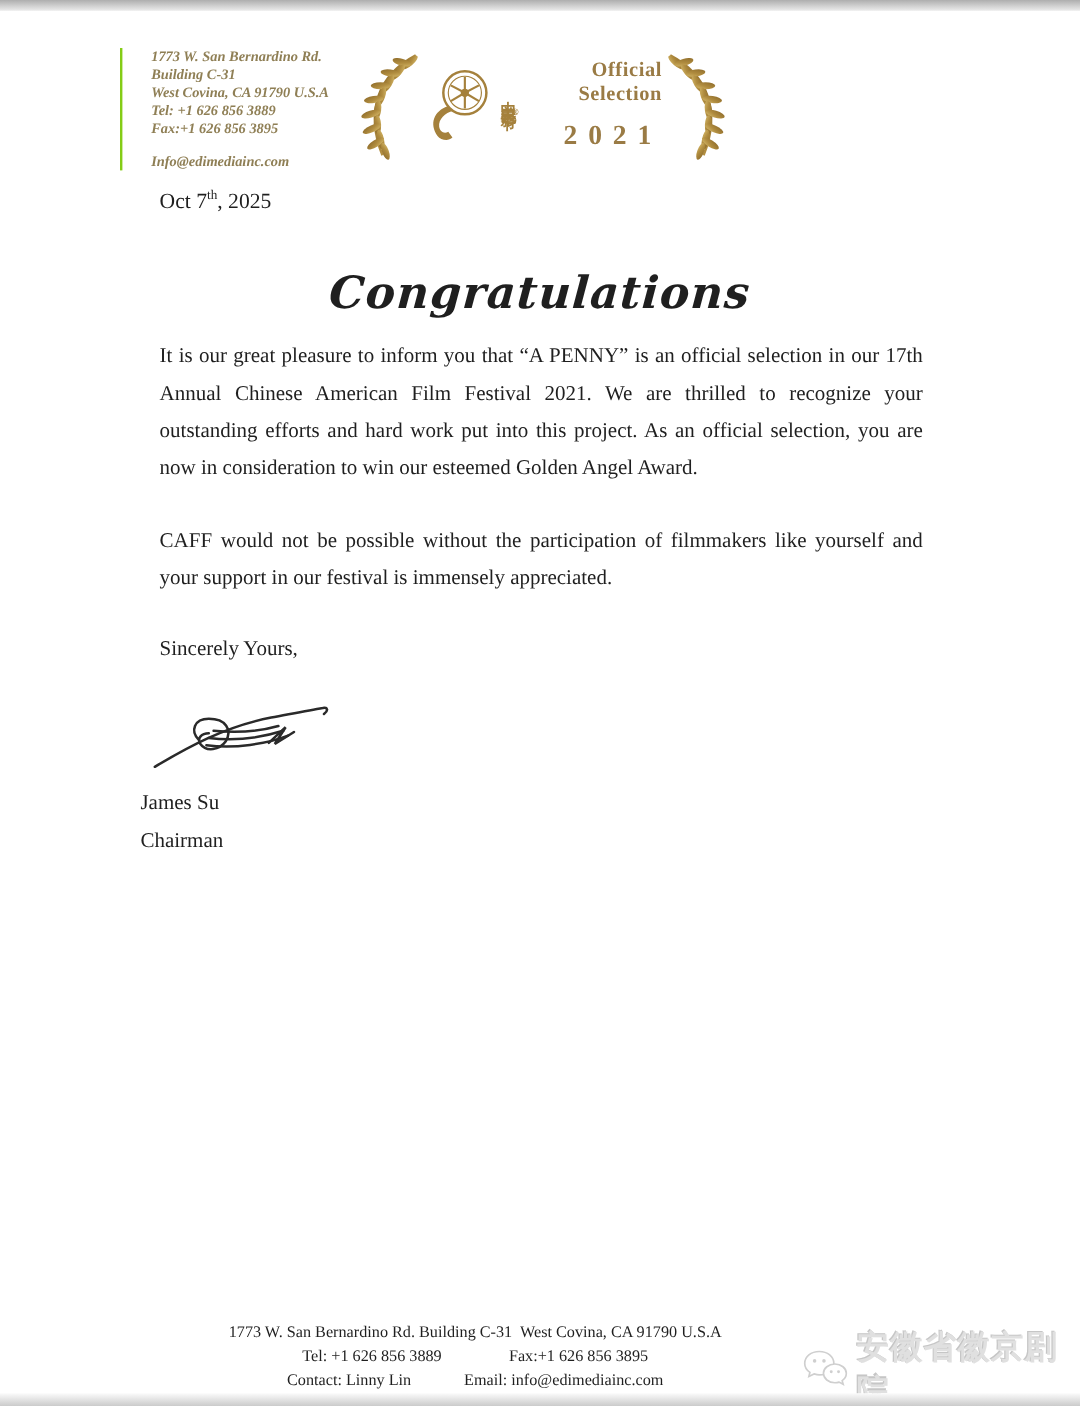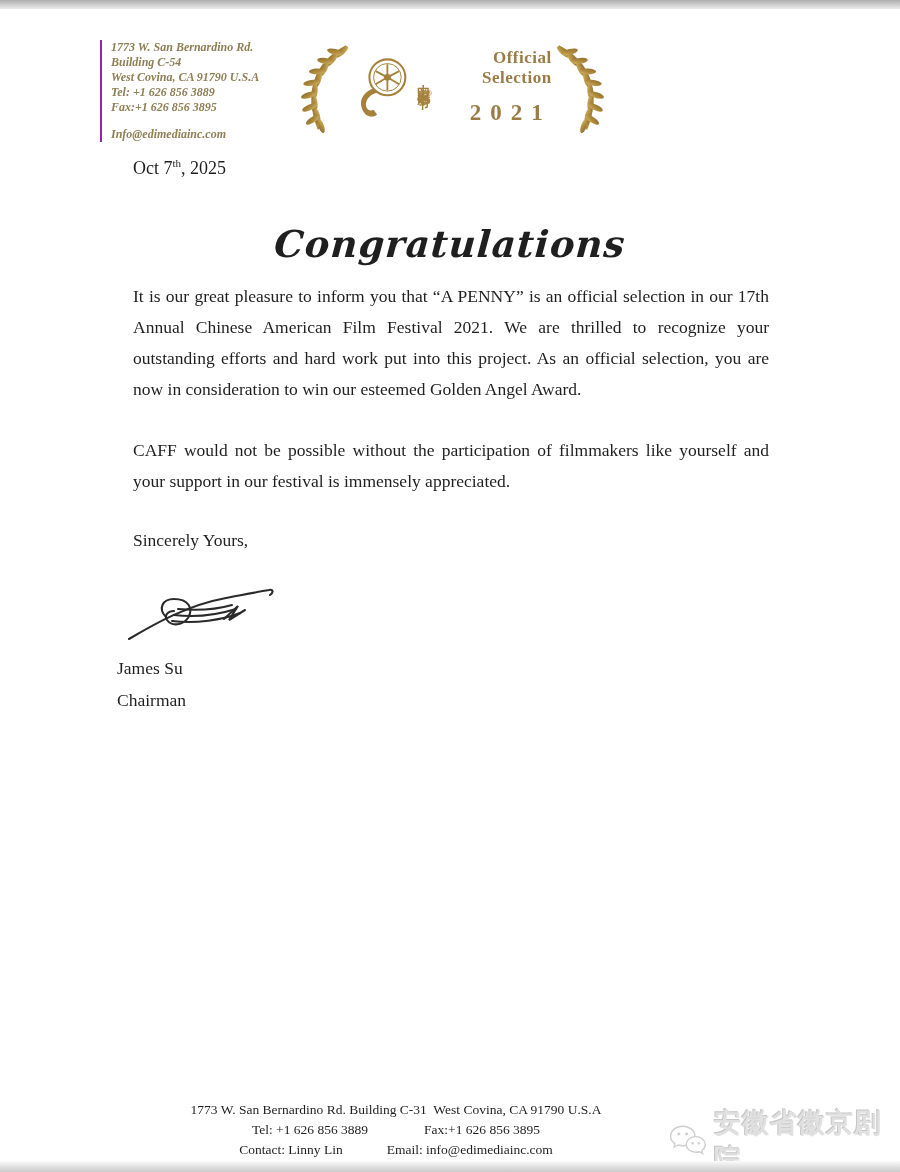--- a/index.html
+++ b/index.html
@@ -7,21 +7,21 @@
   body { width: 900px; height: 1172px; position: relative; overflow: hidden;
          font-family: "Liberation Serif", serif; color: #1f1f1f; }
 
   .edge-top { position: absolute; left: 0; top: 0; width: 900px; height: 9px;
               background: linear-gradient(#aeaeae, #ececec); }
   .edge-bottom { position: absolute; left: 0; bottom: 0; width: 900px; height: 11px;
                  background: linear-gradient(#fbfbfb, #c9c9c9); }
 
   
   .letterhead { position: absolute; left: 100px; top: 40px;
-                border-left: 2px solid #a21caf; padding-left: 9px;
+                border-left: 2px solid #84cc16; padding-left: 24px;
                 font-style: italic; font-weight: 600;
                 color: #8f7f55; font-size: 12px; line-height: 15px; }
   .letterhead .lh-email { margin-top: 12px; }
 
   
   .award-logo { position: absolute; left: 305px; top: 28px; width: 295px; height: 118px;
                 display: flex; align-items: center; justify-content: center; }
   .laurel { width: 62px; height: 112px; flex: 0 0 auto; }
   .laurel.right { transform: scaleX(-1); }
   .emblem-wrap { display: flex; align-items: center; margin: 0 2px 0 4px; }
@@ -72,21 +72,21 @@
              text-shadow: -1px -1px 0 #c6c6c6, 1px 1px 1px #ffffff; }
 </style>
 </head>
 <body>
 
 <div class="edge-top"></div>
 
 <div class="letterhead">
   <div>
       <div>1773 W. San Bernardino Rd.</div>
-      <div>Building C-54</div>
+      <div>Building C-31</div>
       <div>West Covina, CA 91790 U.S.A</div>
       <div>Tel: +1 626 856 3889</div>
       <div>Fax:+1 626 856 3895</div>
     </div>
   <div class="lh-email">Info@edimediainc.com</div>
 </div>
 
 <div class="award-logo">
   <svg class="laurel" viewBox="0 0 76 112">
     <defs>

